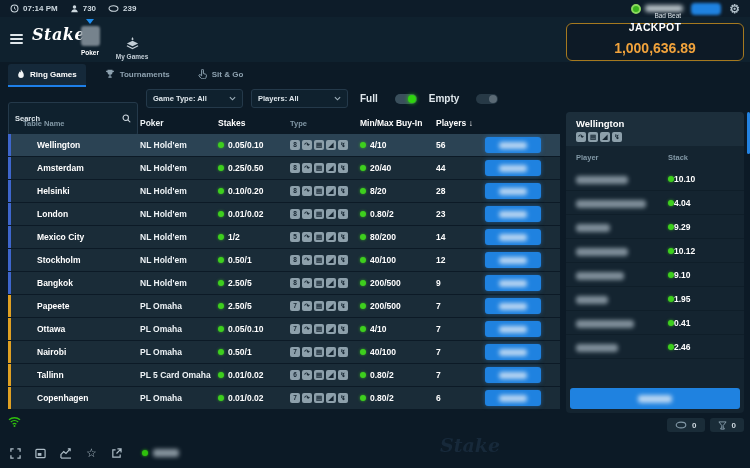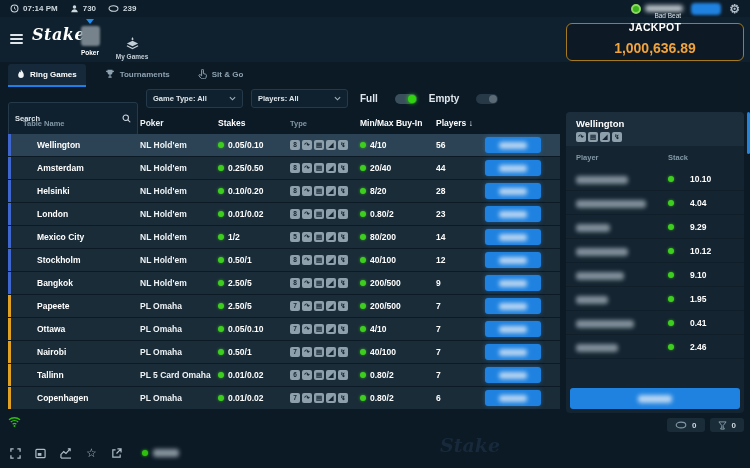--- a/index.html
+++ b/index.html
@@ -86,21 +86,21 @@
   .panel{position:absolute;left:566px;top:112px;width:178px;height:301px;background:#15additional;}
   .panel{background:#142430;border-radius:4px;display:flex;flex-direction:column;box-sizing:border-box;}
   .panel-head{padding:6px 10px 4px;background:#1c2e3b;border-radius:4px 4px 0 0;}
   .panel-title{font-size:9.5px;font-weight:bold;color:#fff;}
   .panel-badges{display:flex;gap:2px;margin-top:3px;}
   .panel-cols{display:flex;font-size:7.5px;font-weight:bold;color:#8298a6;padding:7px 10px 5px;}
   .panel-cols .pc1{width:92px;}
   .player-list{flex:1;overflow:hidden;}
   .prow{display:flex;align-items:center;height:23px;padding:0 10px;border-bottom:1px solid #0f1e29;}
   .prow .pname{width:92px;}
-  .prow .pstack{display:flex;align-items:center;gap:16px;font-size:8.5px;font-weight:bold;color:#fff;}
+  .prow .pstack{display:flex;align-items:center;gap:0;font-size:8.5px;font-weight:bold;color:#fff;}
   .panel-join{margin:5px 4px 4px;height:21px;border-radius:3px;background:#1f82e0;display:flex;
               align-items:center;justify-content:center;cursor:pointer;}
   .panel-join .blob{width:34px;height:8px;background:#cfe2f5;opacity:.85;}
   .pills{position:absolute;left:566px;top:418px;width:178px;display:flex;justify-content:flex-end;gap:5px;}
   .pill{height:14px;border-radius:3px;background:#1a2c38;display:flex;align-items:center;gap:5px;
         padding:0 8px;font-size:8px;font-weight:bold;color:#cfd9e0;}
 
   
   .wifi{position:absolute;left:8px;top:416px;}
   .footicons{position:absolute;left:10px;top:447px;display:flex;align-items:center;gap:14px;}

